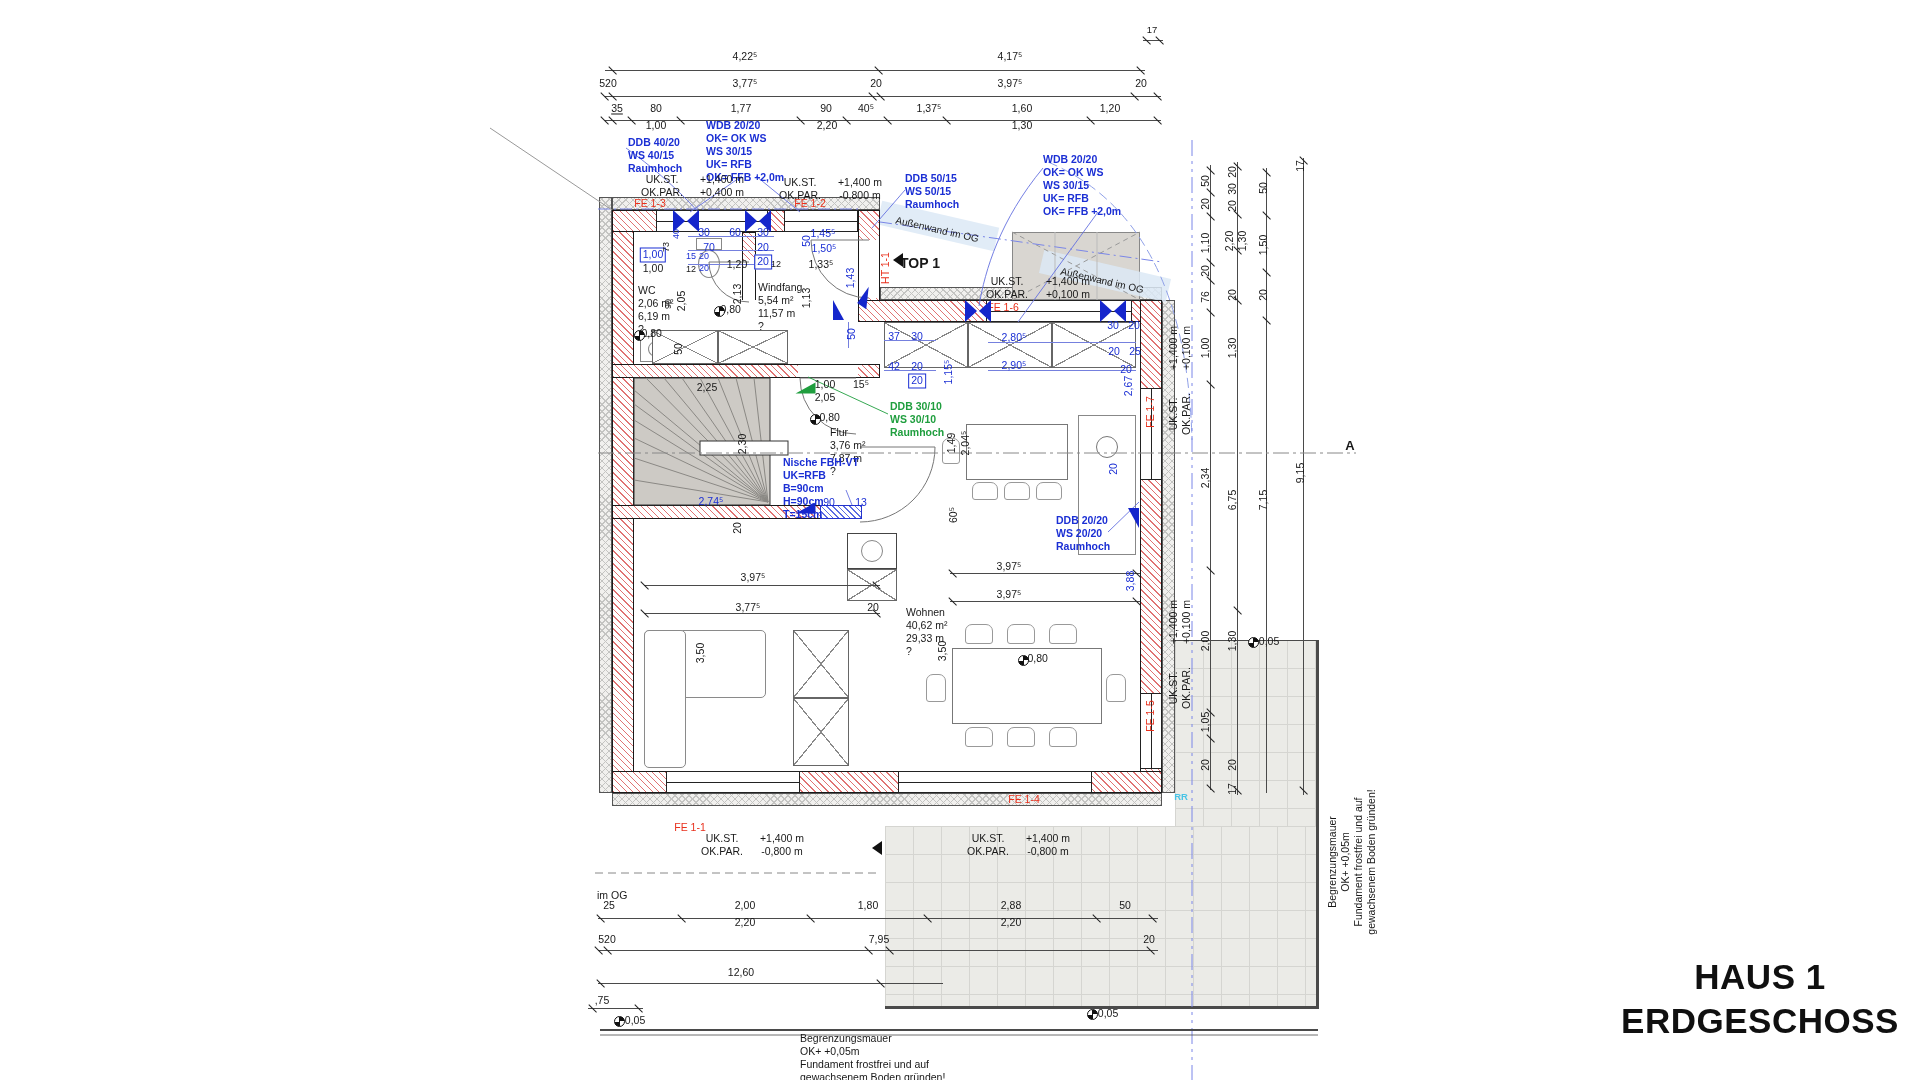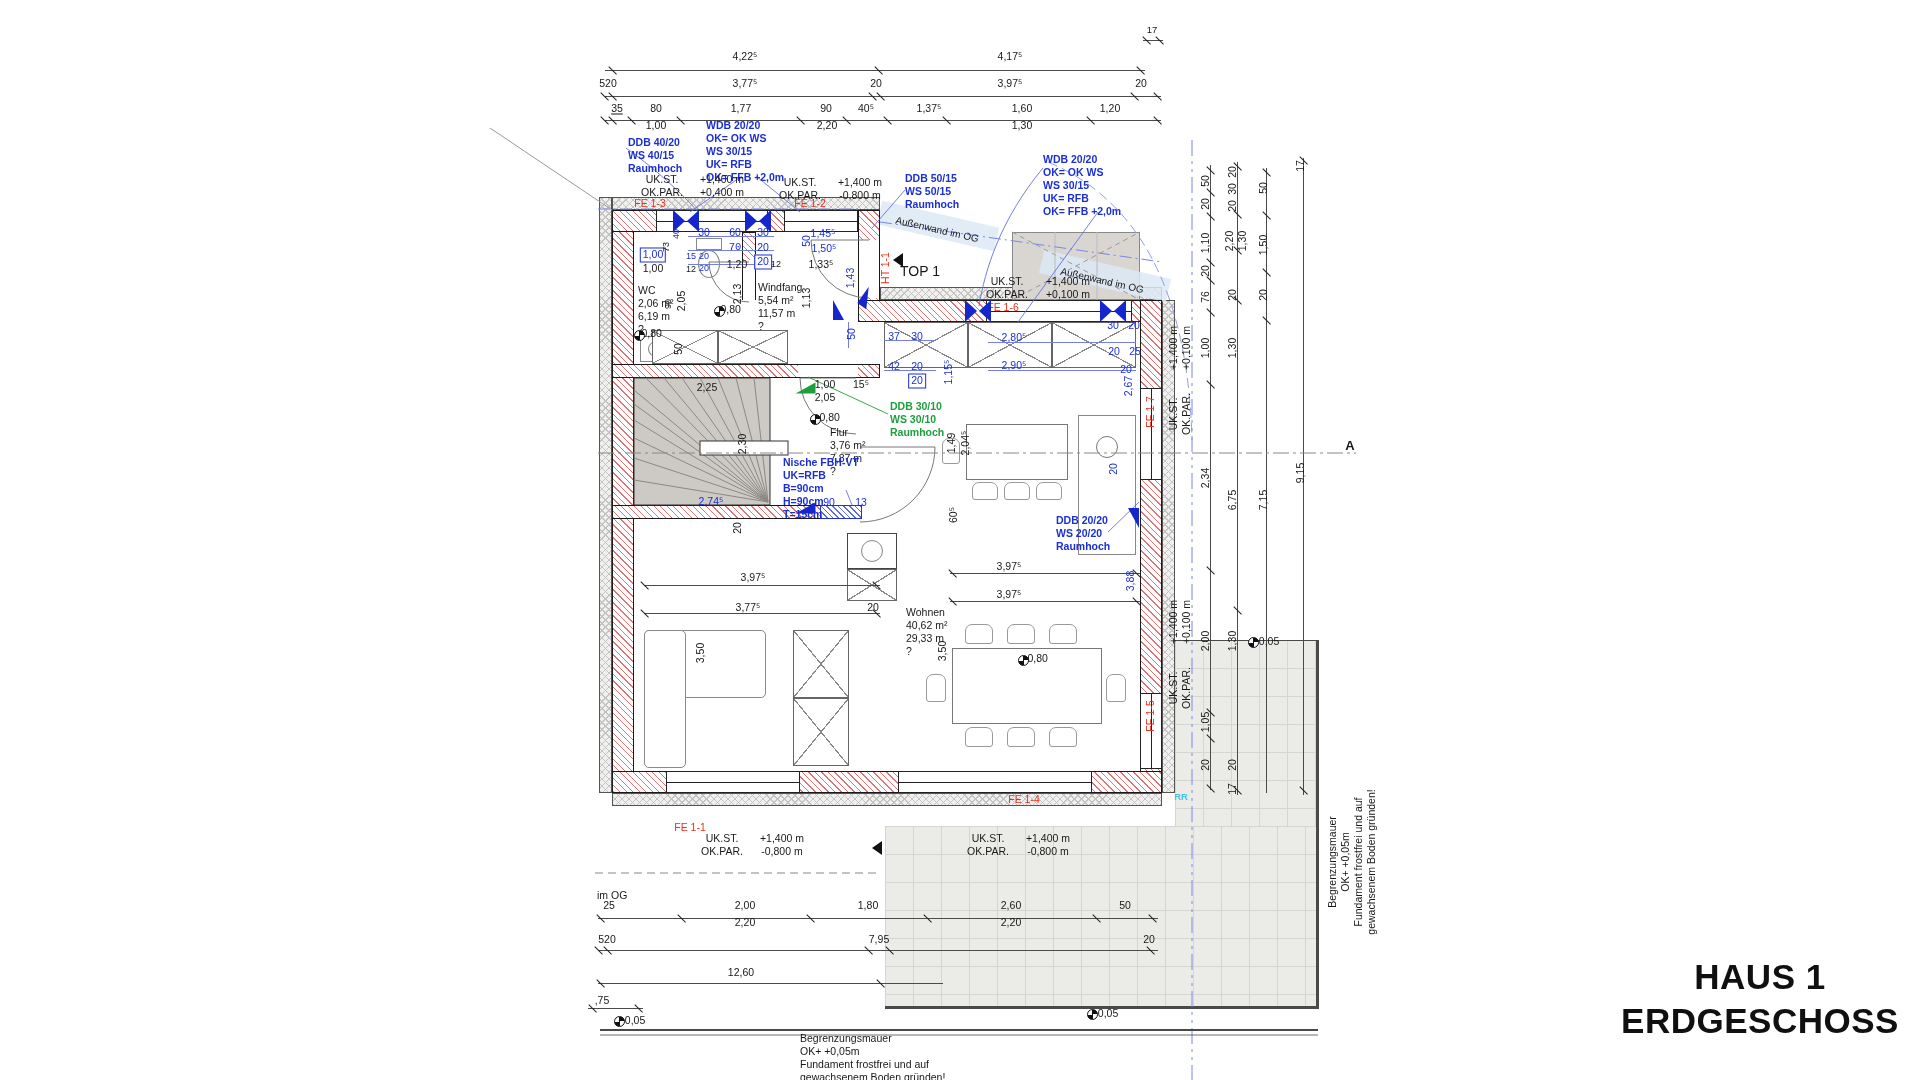--- a/index.html
+++ b/index.html
@@ -276,21 +276,21 @@
       <span class="lab c-r" style="left: 650px; top: 204px; transform: translate(-50%, -50%);">FE 1-3</span>
       <span class="lab c-r" style="left: 810px; top: 204px; transform: translate(-50%, -50%); text-align: center;">FE 1-2</span>
       <span class="lab c-r" style="left: 1003px; top: 308px; transform: translate(-50%, -50%);">FE 1-6</span>
       <span class="lab c-r" style="left: 886px; top: 268px; transform: translate(-50%, -50%) rotate(-90deg);">HT 1-1</span>
       <span class="lab c-r" style="left: 1151px; top: 412px; transform: translate(-50%, -50%) rotate(-90deg);">FE 1-7</span>
       <span class="lab c-r" style="left: 1151px; top: 716px; transform: translate(-50%, -50%) rotate(-90deg);">FE 1-5</span>
       <span class="lab c-r" style="left: 690px; top: 828px; transform: translate(-50%, -50%);">FE 1-1</span>
       <span class="lab c-r" style="left: 1024px; top: 800px; transform: translate(-50%, -50%);">FE 1-4</span>
       <span class="lab" style="left: 937px; top: 230px; font-size: 10px; transform: translate(-50%, -50%) rotate(13deg);">Außenwand im OG</span>
       <span class="lab" style="left: 1102px; top: 281px; font-size: 10px; transform: translate(-50%, -50%) rotate(13deg);">Außenwand im OG</span>
-      <span class="lab" style="left: 920px; top: 272px; font-size: 14px; font-weight: 400; transform: translate(-50%, -50%);">TOP 1</span>
+      <span class="lab" style="left: 920px; top: 264px; font-size: 14px; font-weight: 700; transform: translate(-50%, -50%);">TOP 1</span>
       <span class="lab al" style="left: 638px; top: 284px;">WC
 2,06 m²
 6,19 m
 ?</span>
       <span class="lab" style="left: 669px; top: 304px; font-size: 9px; transform: translate(-50%, -50%) rotate(-90deg);">90</span>
       <span class="lab" style="left: 682px; top: 301px; transform: translate(-50%, -50%) rotate(-90deg);">2,05</span>
       <span class="lab" style="left: 729px; top: 310px; transform: translate(-50%, -50%);">-0,80</span>
       <span class="lab" style="left: 738px; top: 294px; transform: translate(-50%, -50%) rotate(-90deg);">2,13</span>
       <span class="lab al" style="left: 758px; top: 281px;">Windfang
 5,54 m²
@@ -303,21 +303,21 @@
       <span class="lab" style="left: 653px; top: 269px; transform: translate(-50%, -50%);">1,00</span>
       <span class="lab c-b" style="left: 677px; top: 234px; font-size: 9px; transform: translate(-50%, -50%) rotate(-90deg);">40</span>
       <span class="lab" style="left: 667px; top: 247px; font-size: 9px; transform: translate(-50%, -50%) rotate(-90deg);">73</span>
       <span class="lab c-b" style="left: 691px; top: 257px; font-size: 9px; transform: translate(-50%, -50%);">15</span>
       <span class="lab c-b" style="left: 704px; top: 257px; font-size: 9px; transform: translate(-50%, -50%);">20</span>
       <span class="lab c-b" style="left: 704px; top: 269px; font-size: 9px; transform: translate(-50%, -50%);">20</span>
       <span class="lab" style="left: 691px; top: 270px; font-size: 9px; transform: translate(-50%, -50%);">12</span>
       <span class="lab c-b" style="left: 704px; top: 233px; transform: translate(-50%, -50%);">30</span>
       <span class="lab c-b" style="left: 735px; top: 233px; transform: translate(-50%, -50%);">60</span>
       <span class="lab c-b" style="left: 763px; top: 233px; transform: translate(-50%, -50%);">30</span>
-      <span class="lab c-b" style="left: 735px; top: 248px; transform: translate(-50%, -50%); font-family: Liberation Mono, monospace;">70</span>
+      <span class="lab c-b" style="left: 709px; top: 248px; transform: translate(-50%, -50%);">70</span>
       <span class="lab c-b" style="left: 763px; top: 248px; transform: translate(-50%, -50%);">20</span>
       <span class="lab c-b bx" style="left: 763px; top: 262px; transform: translate(-50%, -50%);">20</span>
       <span class="lab" style="left: 737px; top: 265px; transform: translate(-50%, -50%);">1,20</span>
       <span class="lab" style="left: 776px; top: 265px; font-size: 9px; transform: translate(-50%, -50%);">12</span>
       <span class="lab c-b" style="left: 823px; top: 234px; transform: translate(-50%, -50%);">1,45⁵</span>
       <span class="lab c-b" style="left: 824px; top: 249px; transform: translate(-50%, -50%);">1,50⁵</span>
       <span class="lab" style="left: 821px; top: 265px; transform: translate(-50%, -50%);">1,33⁵</span>
       <span class="lab c-b" style="left: 807px; top: 241px; transform: translate(-50%, -50%) rotate(-90deg);">50</span>
       <span class="lab c-b" style="left: 851px; top: 278px; transform: translate(-50%, -50%) rotate(-90deg);">1,43</span>
       <span class="lab" style="left: 707px; top: 388px; transform: translate(-50%, -50%);">2,25</span>
@@ -412,21 +412,21 @@
       <span class="lab" style="left: 1264px; top: 500px; transform: translate(-50%, -50%) rotate(-90deg);">7,15</span>
       <span class="lab" style="left: 1301px; top: 166px; transform: translate(-50%, -50%) rotate(-90deg);">17</span>
       <span class="lab" style="left: 1301px; top: 473px; transform: translate(-50%, -50%) rotate(-90deg);">9,15</span>
       <span class="lab" style="left: 1266px; top: 642px; transform: translate(-50%, -50%);">+0,05</span>
       <span class="lab c-c" style="left: 1181px; top: 797px; font-size: 9.5px; font-weight: 700; transform: translate(-50%, -50%);">RR</span>
       <span class="lab" style="left: 1350px; top: 446px; font-size: 13px; font-weight: 700; transform: translate(-50%, -50%);">A</span>
       <span class="lab al" style="left: 597px; top: 889px;">im OG</span>
       <span class="lab" style="left: 609px; top: 906px; transform: translate(-50%, -50%);">25</span>
       <span class="lab" style="left: 745px; top: 906px; transform: translate(-50%, -50%);">2,00</span>
       <span class="lab" style="left: 868px; top: 906px; transform: translate(-50%, -50%);">1,80</span>
-      <span class="lab" style="left: 1011px; top: 906px; transform: translate(-50%, -50%);">2,60</span>
+      <span class="lab" style="left: 1011px; top: 906px; transform: translate(-50%, -50%);">2,88</span>
       <span class="lab" style="left: 1125px; top: 906px; transform: translate(-50%, -50%);">50</span>
       <span class="lab" style="left: 745px; top: 923px; transform: translate(-50%, -50%);">2,20</span>
       <span class="lab" style="left: 1011px; top: 923px; transform: translate(-50%, -50%);">2,20</span>
       <span class="lab" style="left: 607px; top: 940px; transform: translate(-50%, -50%);">520</span>
       <span class="lab" style="left: 879px; top: 940px; transform: translate(-50%, -50%);">7,95</span>
       <span class="lab" style="left: 1149px; top: 940px; transform: translate(-50%, -50%);">20</span>
       <span class="lab" style="left: 741px; top: 973px; transform: translate(-50%, -50%);">12,60</span>
       <span class="lab" style="left: 602px; top: 1001px; transform: translate(-50%, -50%);">,75</span>
       <span class="lab" style="left: 632px; top: 1021px; transform: translate(-50%, -50%);">+0,05</span>
       <span class="lab" style="left: 1105px; top: 1014px; transform: translate(-50%, -50%);">+0,05</span>

